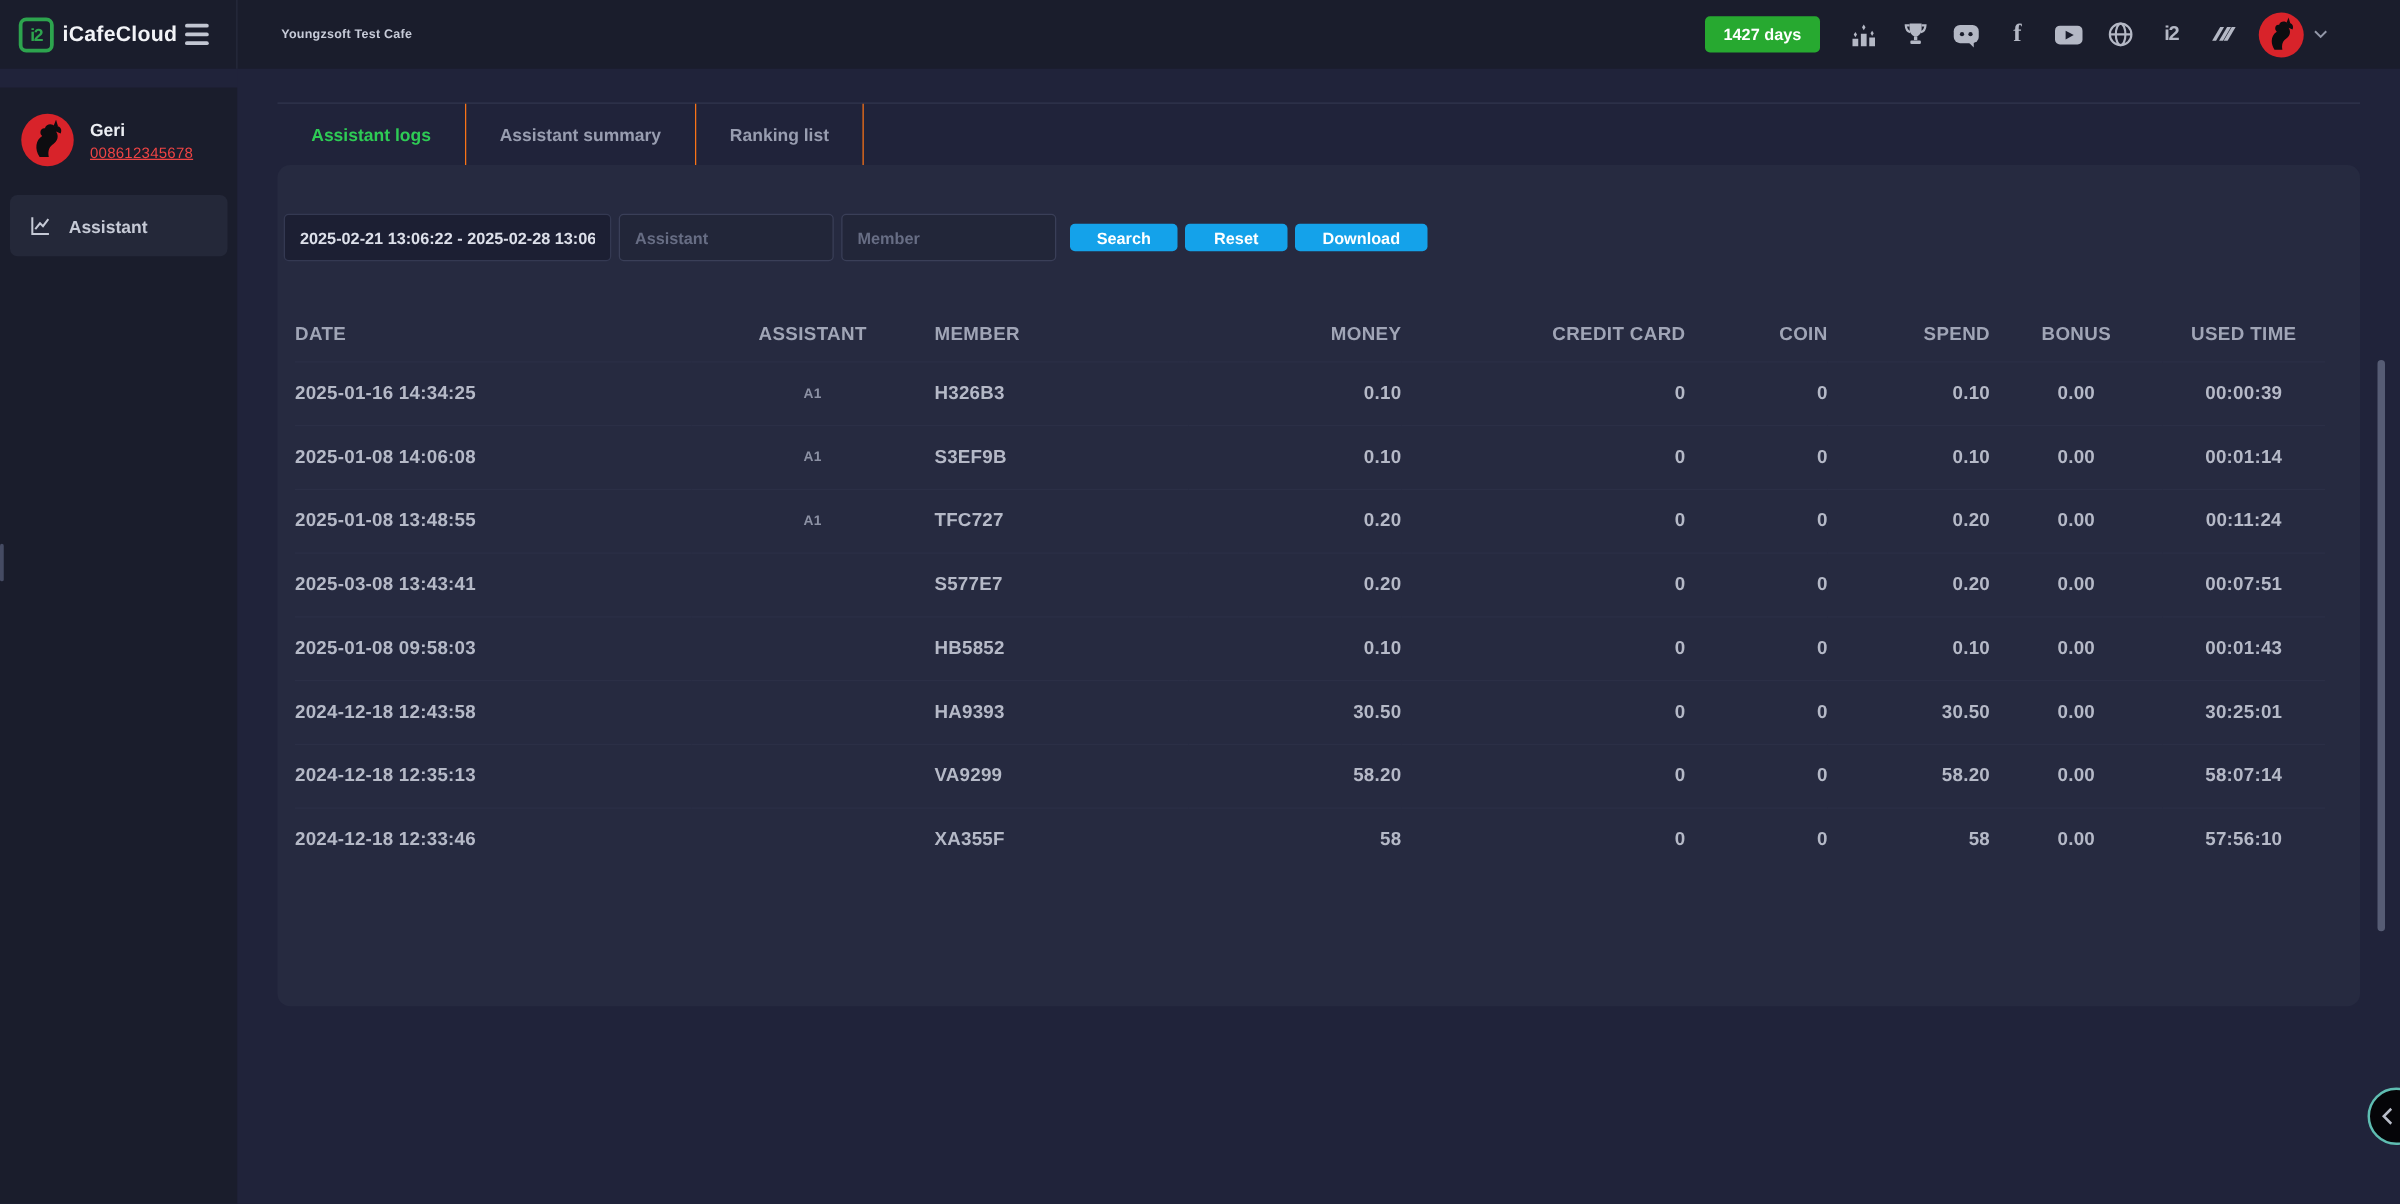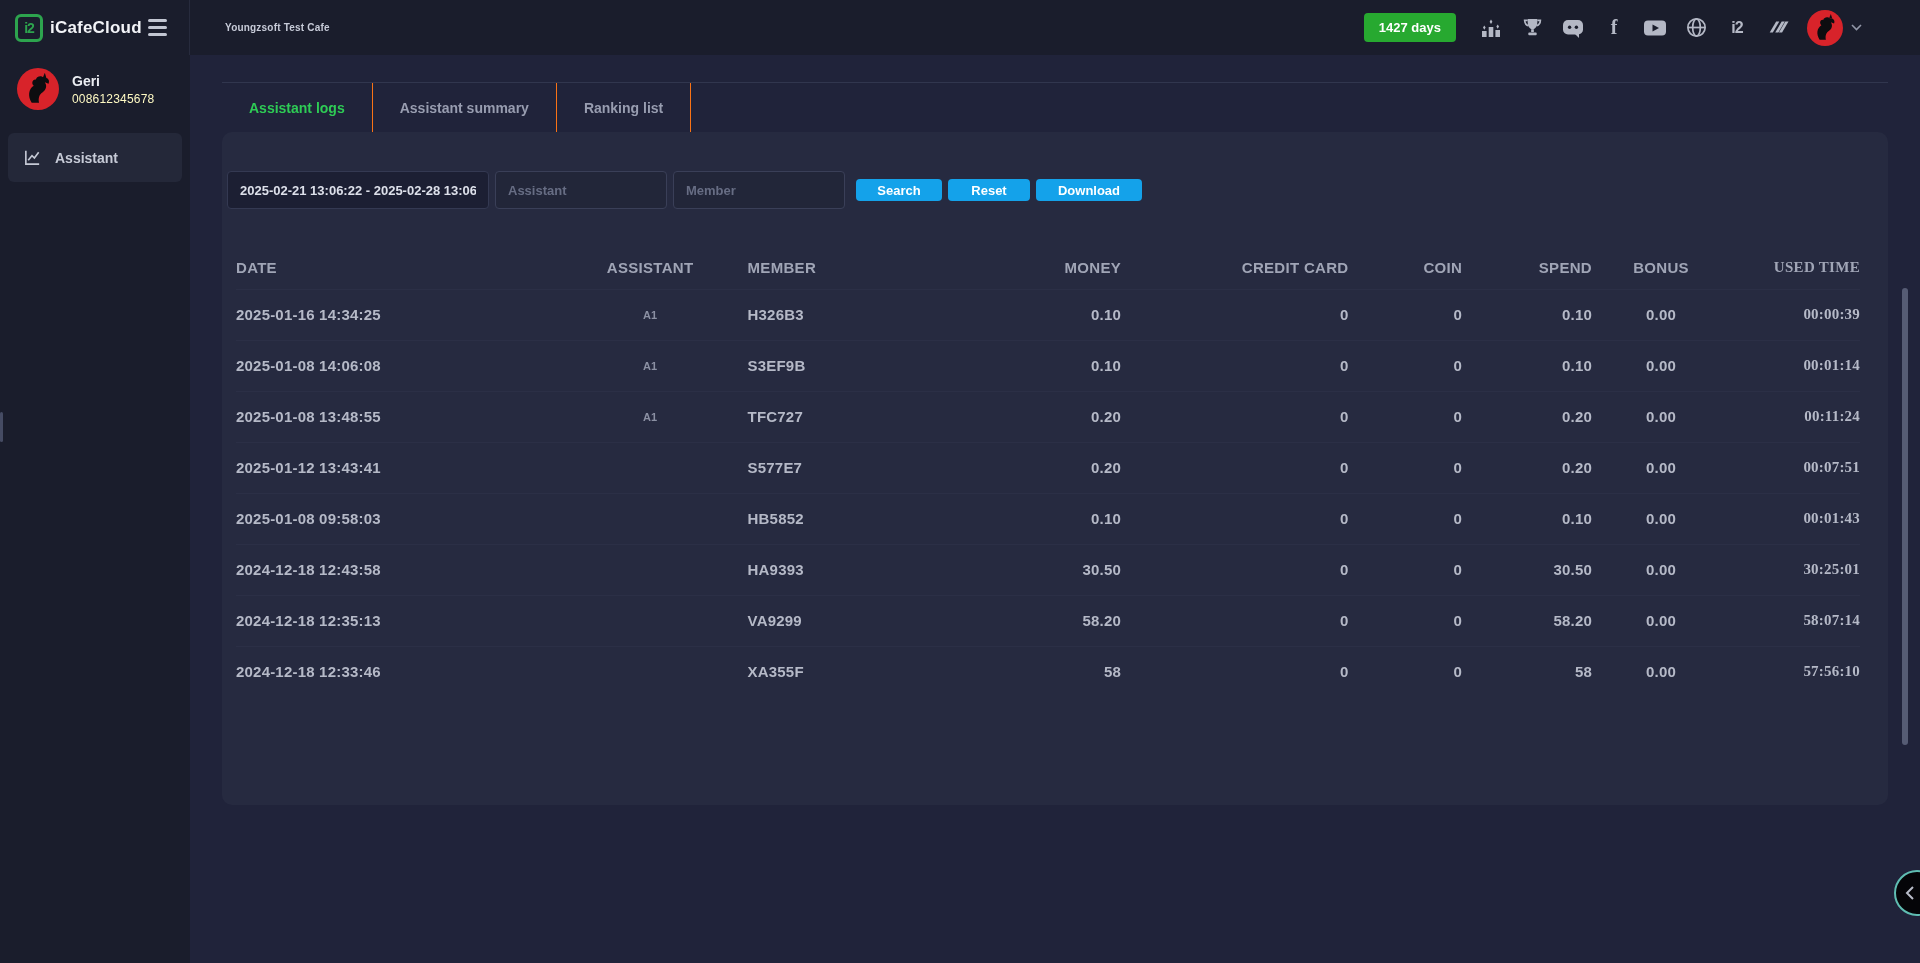--- a/index.html
+++ b/index.html
@@ -25,25 +25,25 @@
     padding:7px 15px; border-radius:4px; margin-right:6px; cursor:pointer; }
   .tb-icon { width:24px; height:24px; display:flex; align-items:center; justify-content:center; cursor:pointer; }
   .tb-icon svg { display:block; }
   .i2-glyph { color:#b4b8c5; font-weight:800; font-size:16px; letter-spacing:-1px; }
   .fb-glyph { color:#b4b8c5; font-weight:800; font-size:20px; font-family:"Liberation Serif",serif; }
   .avatar { width:36px; height:36px; border-radius:50%; background:#d8232a; overflow:hidden;
     display:flex; align-items:center; justify-content:center; flex:0 0 auto; }
   .avatar svg { width:100%; height:100%; }
   .user-menu { display:flex; align-items:center; gap:8px; cursor:pointer; }
   
-  .sidebar { position:absolute; top:47px; left:0; width:190px; bottom:0; background:#1a1d2c; }
+  .sidebar { position:absolute; top:70px; left:0; width:190px; bottom:0; background:#1a1d2c; }
   .side-user { display:flex; align-items:center; gap:13px; padding:21px 14px 10px 17px; }
   .side-user .avatar { width:42px; height:42px; }
   .side-user-name { color:#eceef3; font-weight:700; font-size:14px; }
-  .side-user-phone { color:#fef9c3; font-size:12px; margin-top:3px; letter-spacing:.2px; }
+  .side-user-phone { color:#ef4444; font-size:12px; margin-top:3px; letter-spacing:.2px;text-decoration:underline; }
   .nav { padding:13px 8px; }
   .nav-item { height:49px; border-radius:6px; display:flex; align-items:center; gap:13px;
     padding-left:15px; cursor:pointer; font-size:14px; font-weight:600; color:#c6cad6; }
   .nav-item.active { background:#242839; }
   .side-scroll { position:absolute; left:0; top:365px; width:3px; height:30px; background:#454b63; border-radius:2px; }
   
   .main { position:absolute; left:190px; top:55px; right:0; bottom:0; background:#20233a; padding:0 32px; }
   .tabbar { margin-top:27px; border-top:1px solid #31364e; height:50px; display:flex; align-items:stretch; }
   .tab { display:flex; align-items:center; padding:0 27px; font-size:14px; font-weight:600;
     color:#989db0; border-right:1px solid #f97316; cursor:pointer; }
@@ -69,21 +69,21 @@
   tbody tr { height:51px; border-top:1px solid #2b2f46; }
   tbody td { font-size:15px; font-weight:700; color:#b5b9c7; letter-spacing:.2px; }
   th:nth-child(1), td:nth-child(1) { text-align:left;  width:19.5%; }
   th:nth-child(2), td:nth-child(2) { text-align:center; width:12%; }
   th:nth-child(3), td:nth-child(3) { text-align:left;  width:12.5%; }
   th:nth-child(4), td:nth-child(4) { text-align:right; width:10.5%; }
   th:nth-child(5), td:nth-child(5) { text-align:right; width:14%; }
   th:nth-child(6), td:nth-child(6) { text-align:right; width:7%; }
   th:nth-child(7), td:nth-child(7) { text-align:right; width:8%; }
   th:nth-child(8), td:nth-child(8) { text-align:center; width:8.5%; }
-  th:nth-child(9), td:nth-child(9) { text-align:right; width:8%;font-family:Liberation Serif, serif; }
+  th:nth-child(9), td:nth-child(9) { text-align:center; width:8%; }
   td:nth-child(2) { font-size:11px; color:#8b90a3; }
   
   .page-scrollbar { position:absolute; left:1902px; top:288px; width:6px; height:457px;
     background:#565c74; border-radius:3px; }
   .float-btn { position:absolute; top:870px; right:-20px; width:46px; height:46px;
     border-radius:50%; background:#050508; border:2px solid #5fbdb2;
     display:flex; align-items:center; justify-content:flex-start; padding-left:9px; cursor:pointer; }
 </style>
 </head>
 <body>
@@ -250,21 +250,21 @@
             <td>A1</td>
             <td>TFC727</td>
             <td>0.20</td>
             <td>0</td>
             <td>0</td>
             <td>0.20</td>
             <td>0.00</td>
             <td>00:11:24</td>
           </tr>
           <tr>
-            <td>2025-01-12 13:43:41</td>
+            <td>2025-03-08 13:43:41</td>
             <td></td>
             <td>S577E7</td>
             <td>0.20</td>
             <td>0</td>
             <td>0</td>
             <td>0.20</td>
             <td>0.00</td>
             <td>00:07:51</td>
           </tr>
           <tr>

